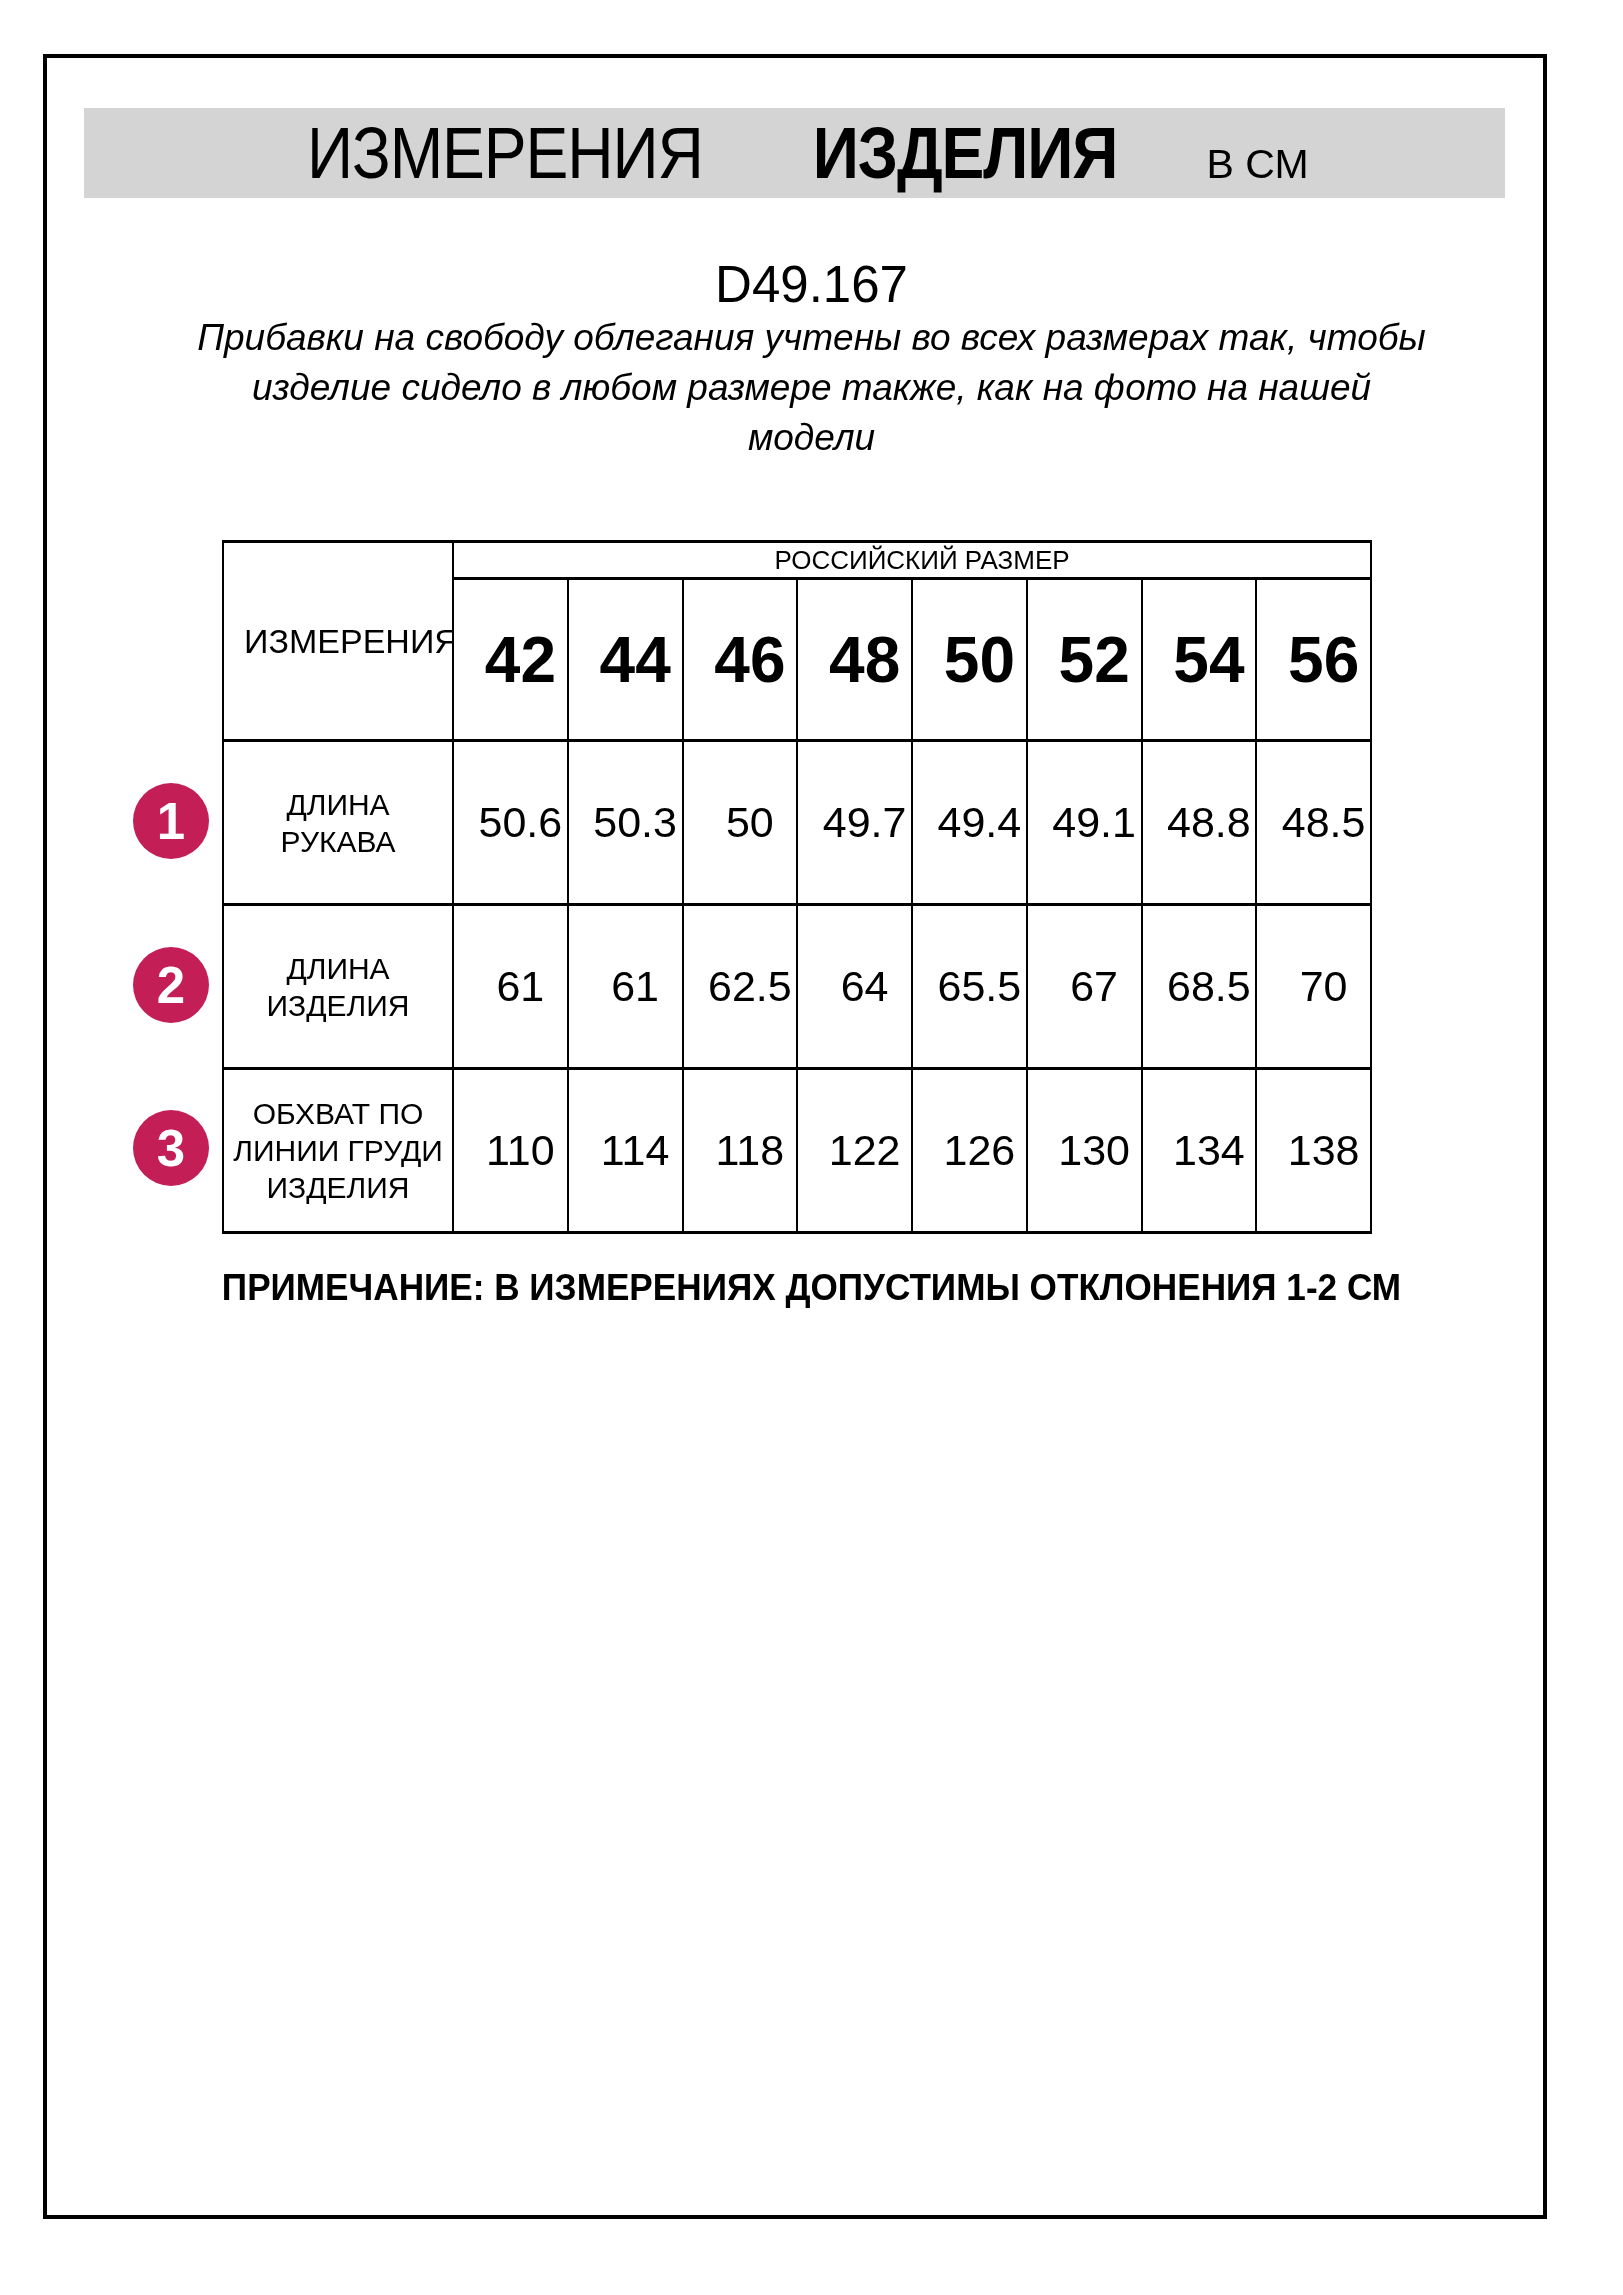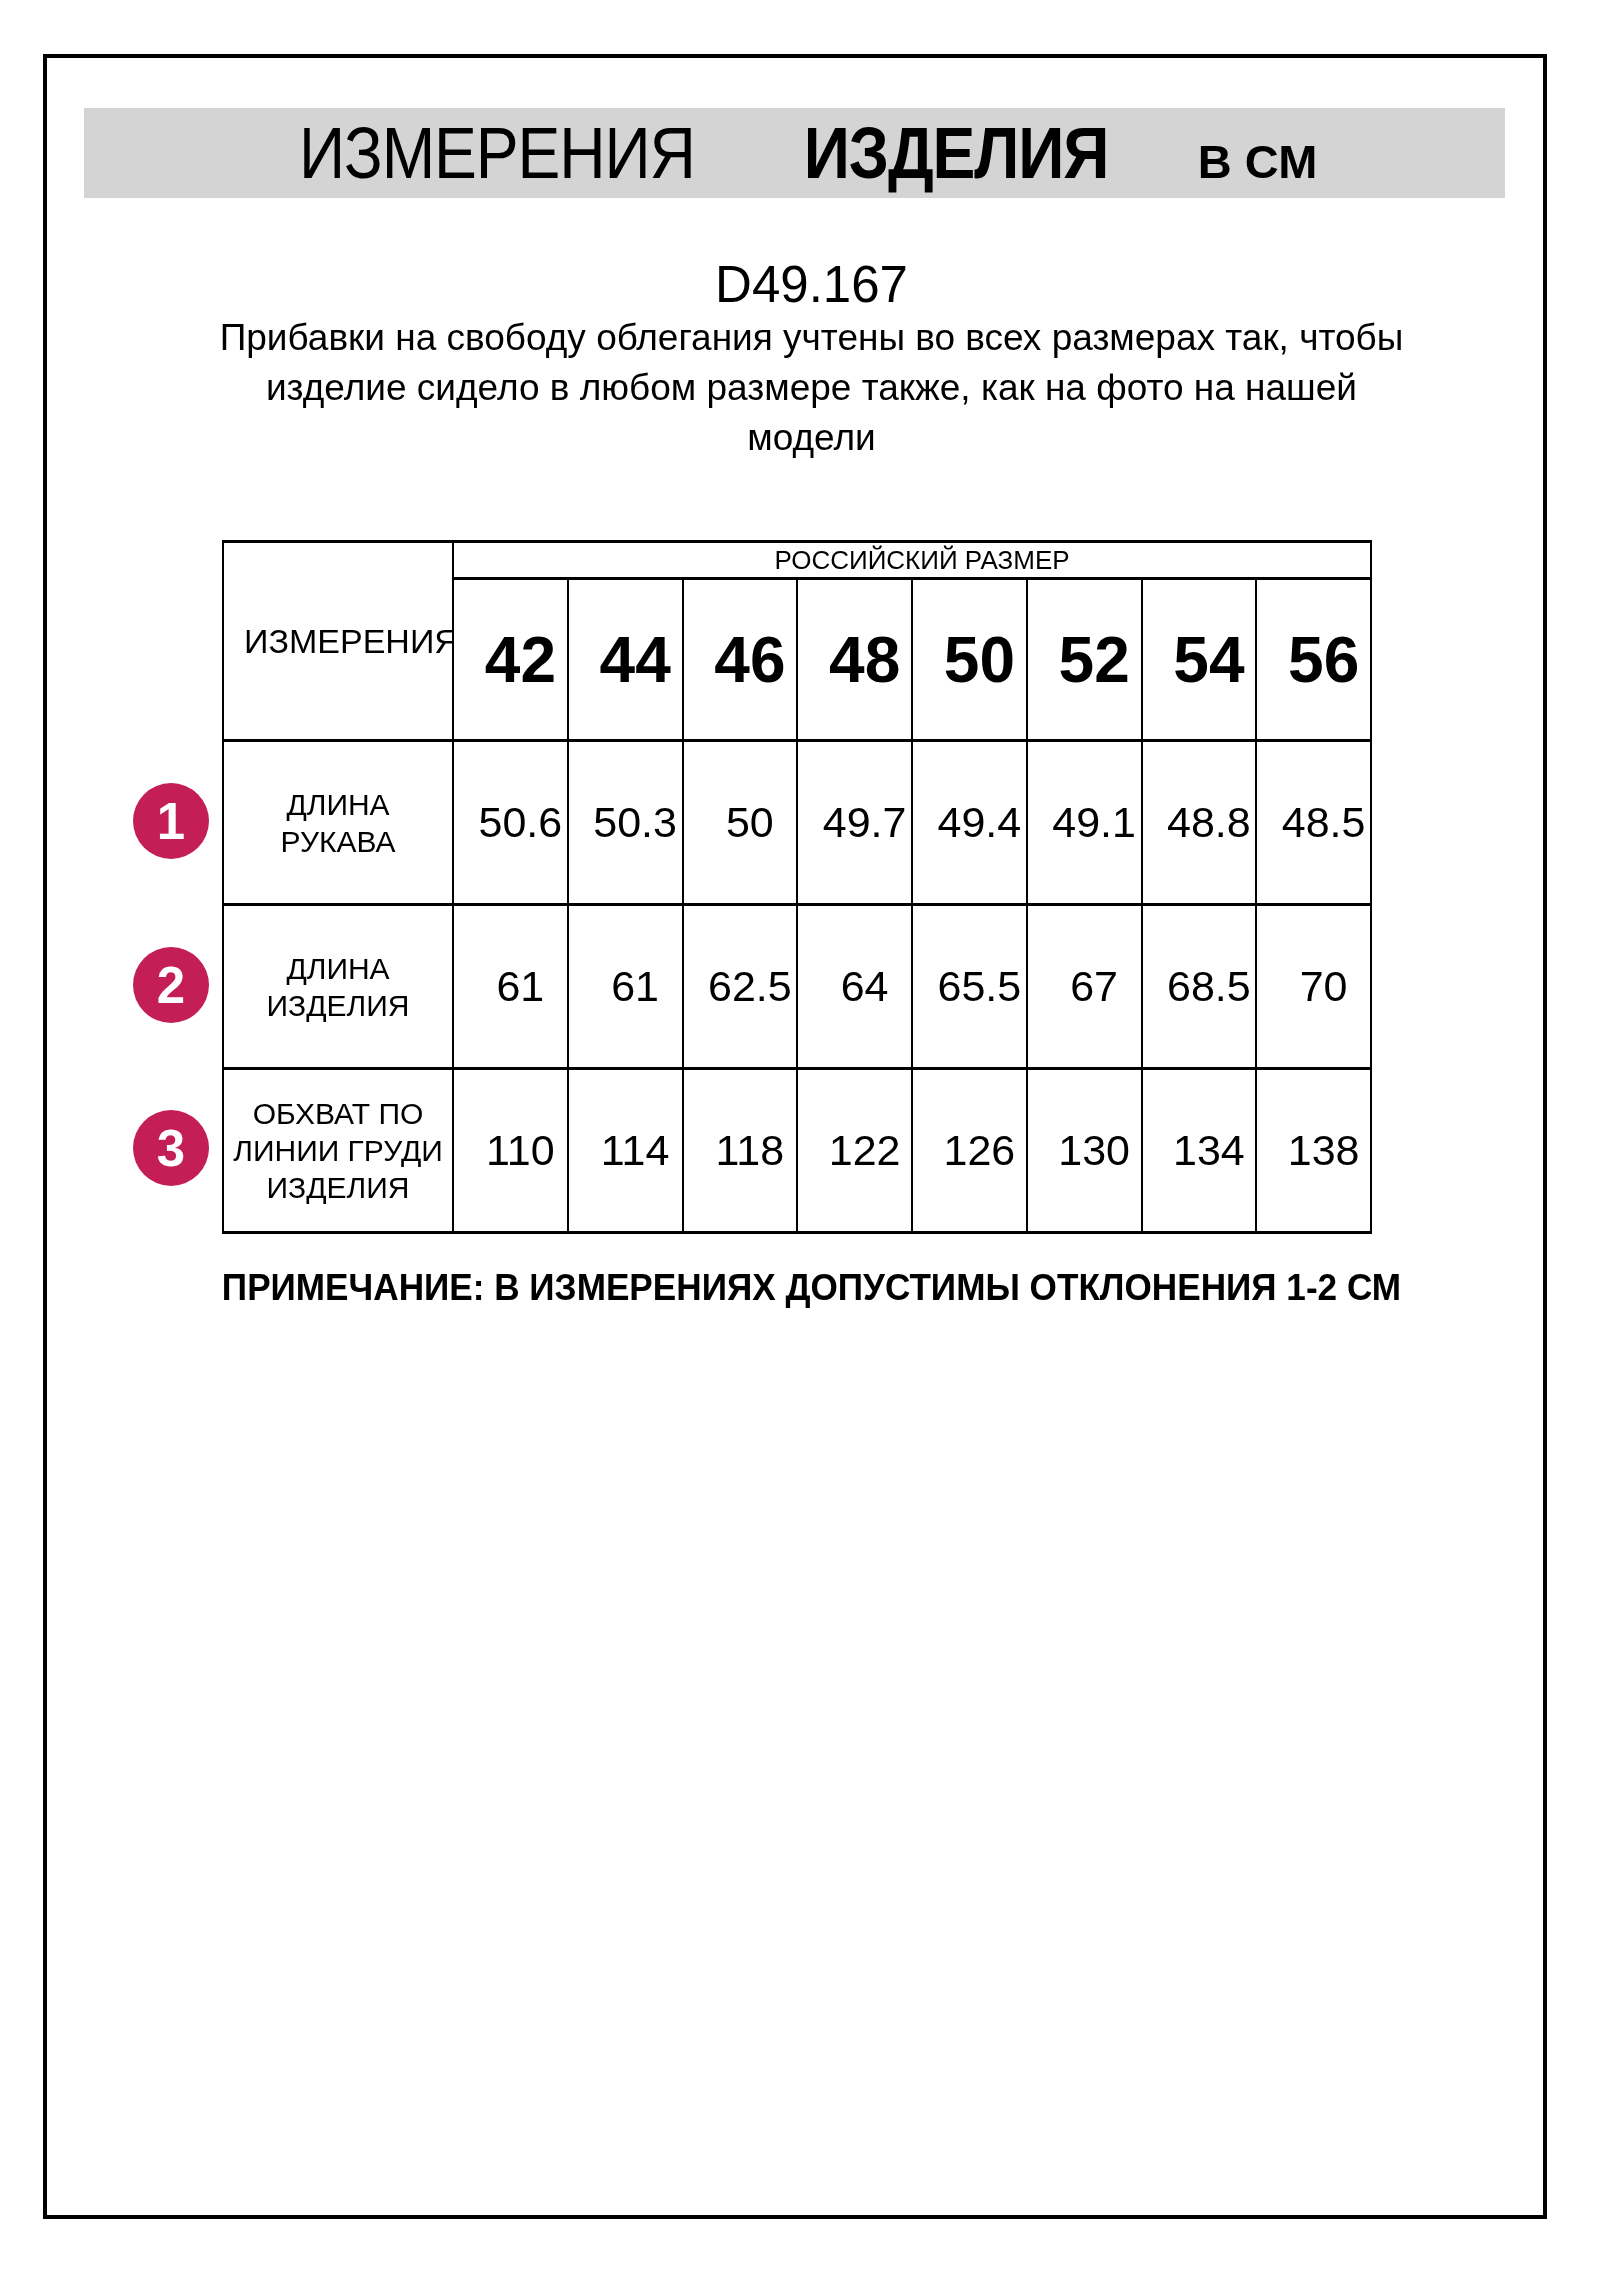--- a/index.html
+++ b/index.html
@@ -17,29 +17,30 @@
   }
   .header-bar {
     position:absolute; left:84px; top:108px;
     width:1421px; height:90px;
     display:flex; align-items:baseline; justify-content:center;
     gap:62px;
     padding-top:5.2px;
   }
   .title-main   { font-size:73px; font-weight:400; line-height:79px; letter-spacing:-1.3px; transform:scaleX(.88); }
   .title-strong { font-size:73px; font-weight:700; line-height:79px; letter-spacing:-1.3px; transform:scaleX(.88); }
-  .title-unit   { font-size:47px;  font-weight:700; margin-left:6.5px; }
+  .title-unit   { font-size:41px;  font-weight:400; margin-left:6.5px; }
   .product-code {
     position:absolute; left:0; top:255px; width:1623px;
     text-align:center; font-size:51px; font-weight:400;
   }
   .description {
     position:absolute; left:0; top:313px; width:1623px;
     text-align:center; font-size:37px; line-height:50px;
     white-space:pre-line;
+    font-style:italic;
   }
   table.size-table {
     position:absolute; left:222px; top:540px;
     width:1150px;
     border-collapse:collapse; table-layout:fixed;
   }
   .size-table td {
     border:2px solid #000;
     border-top-width:3.3px; border-bottom-width:3.3px;
     text-align:center; vertical-align:middle;

